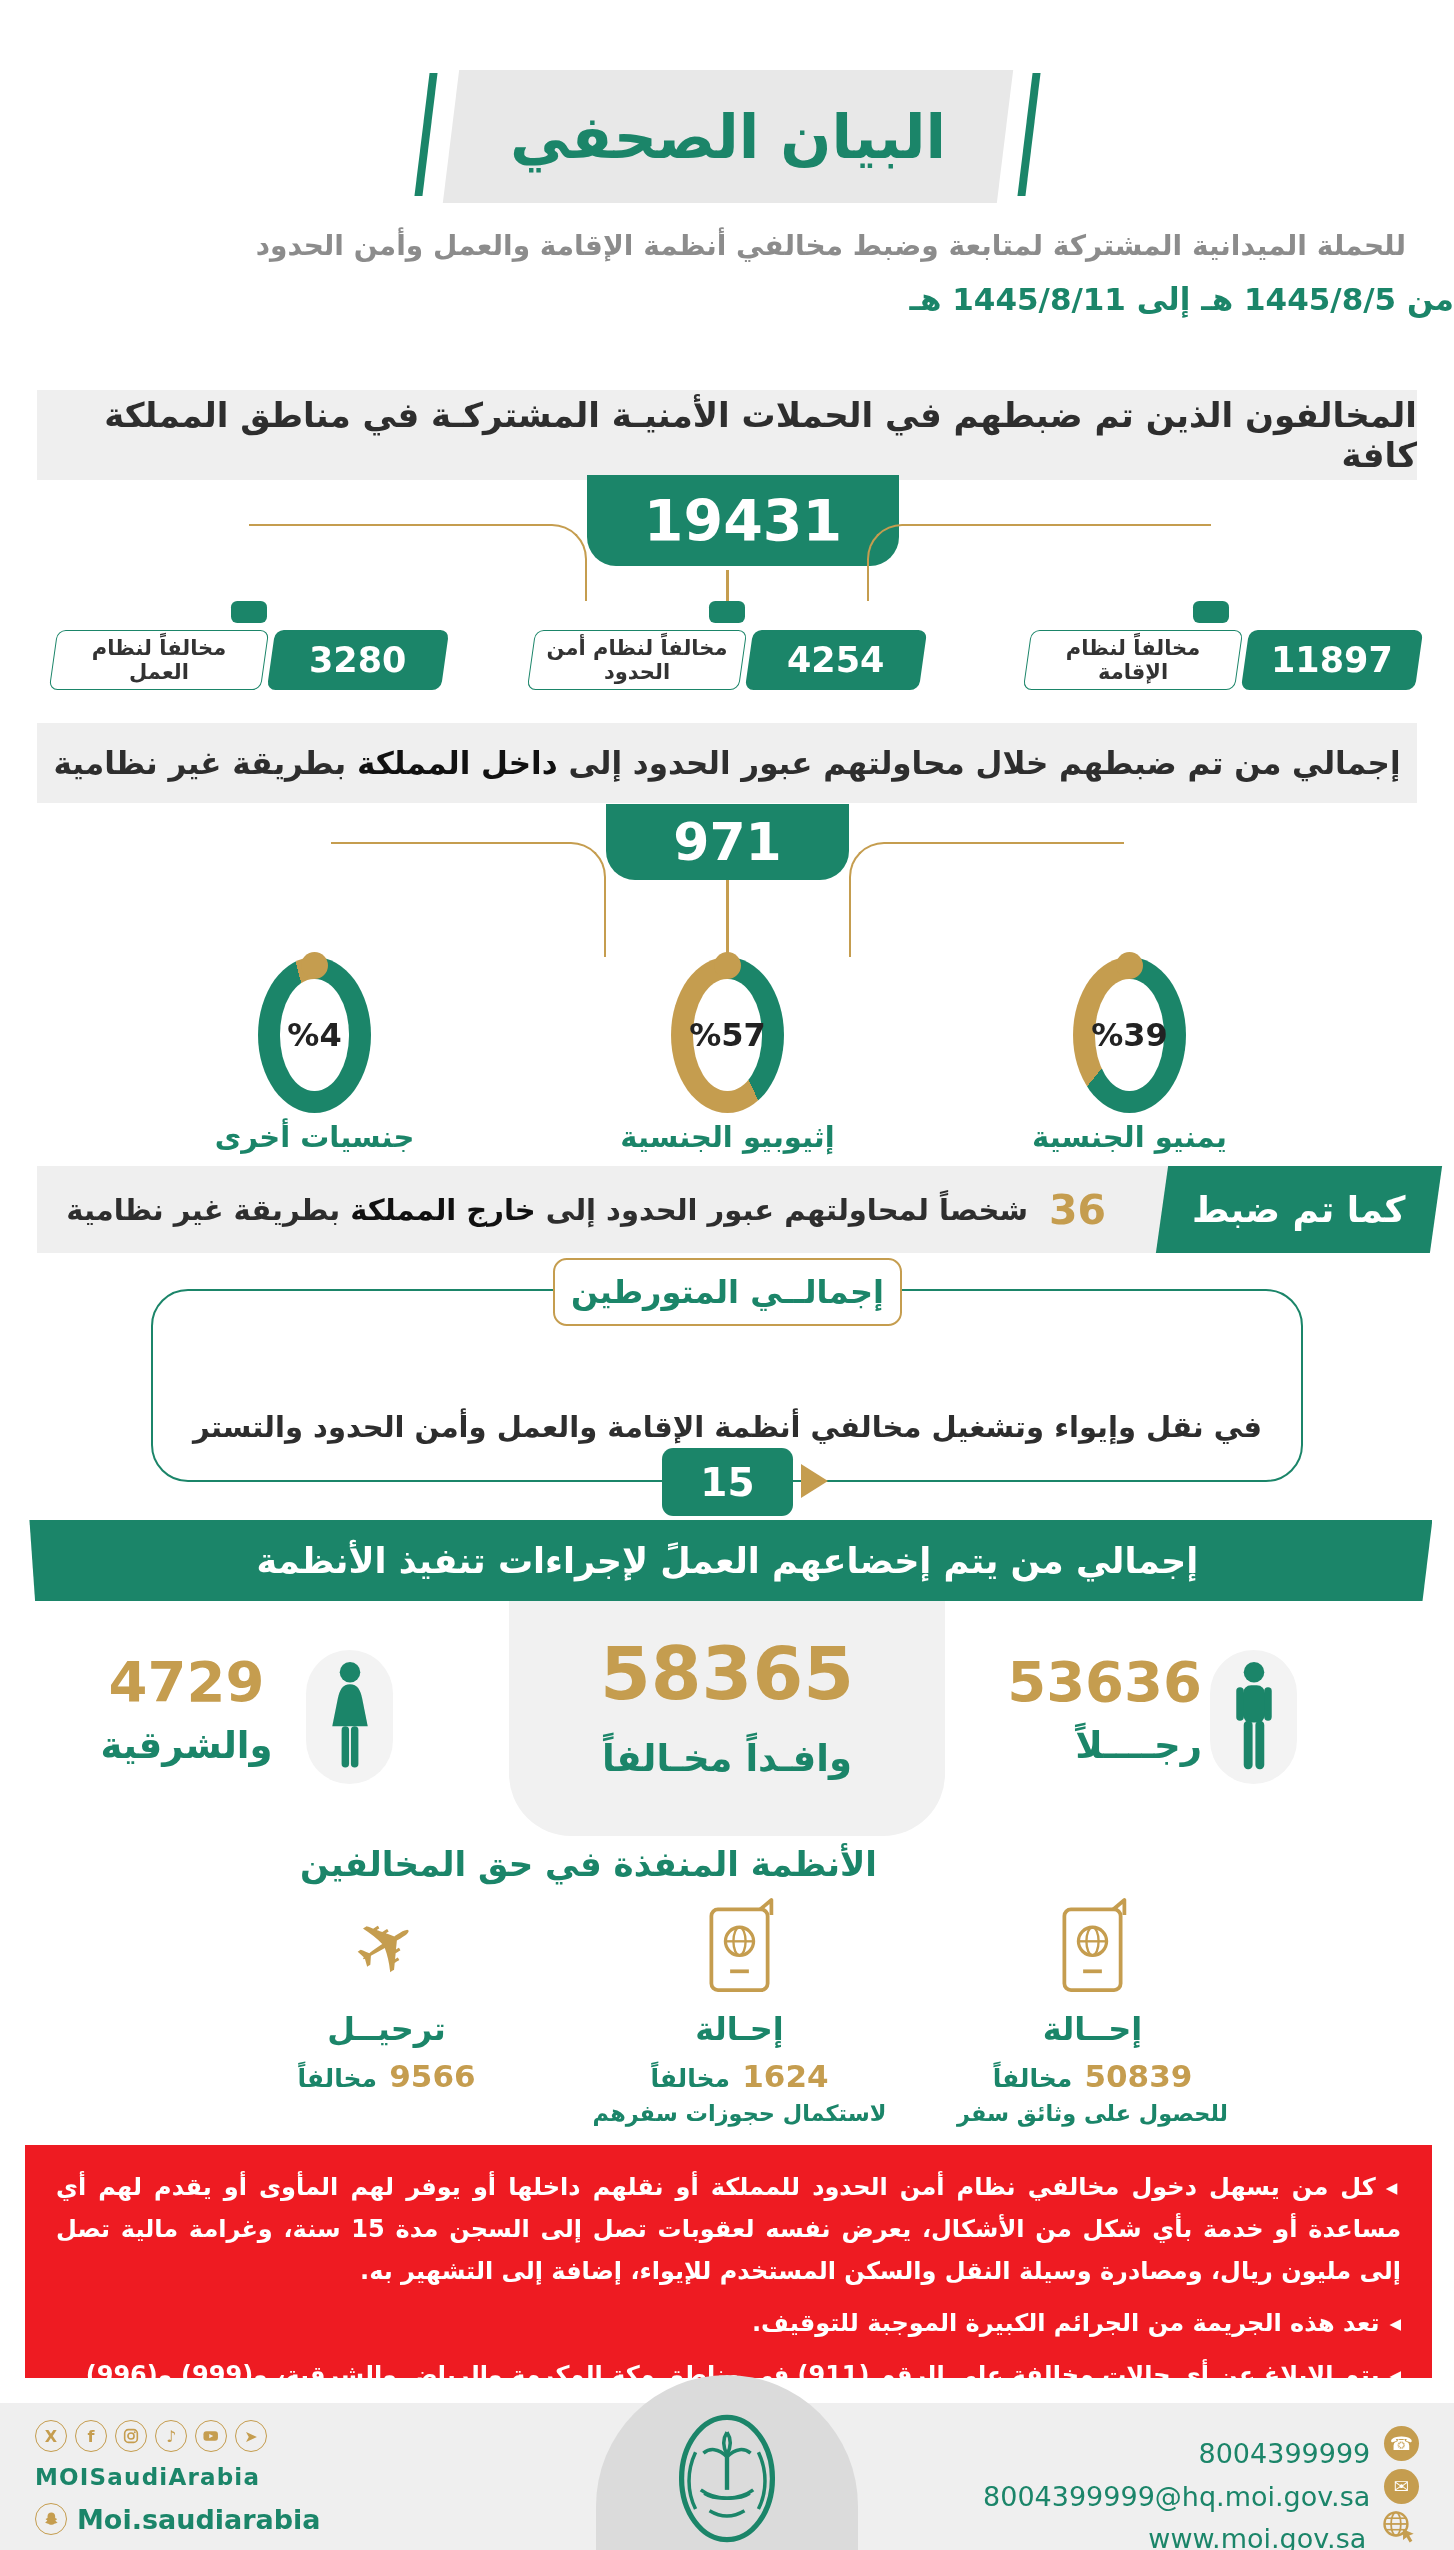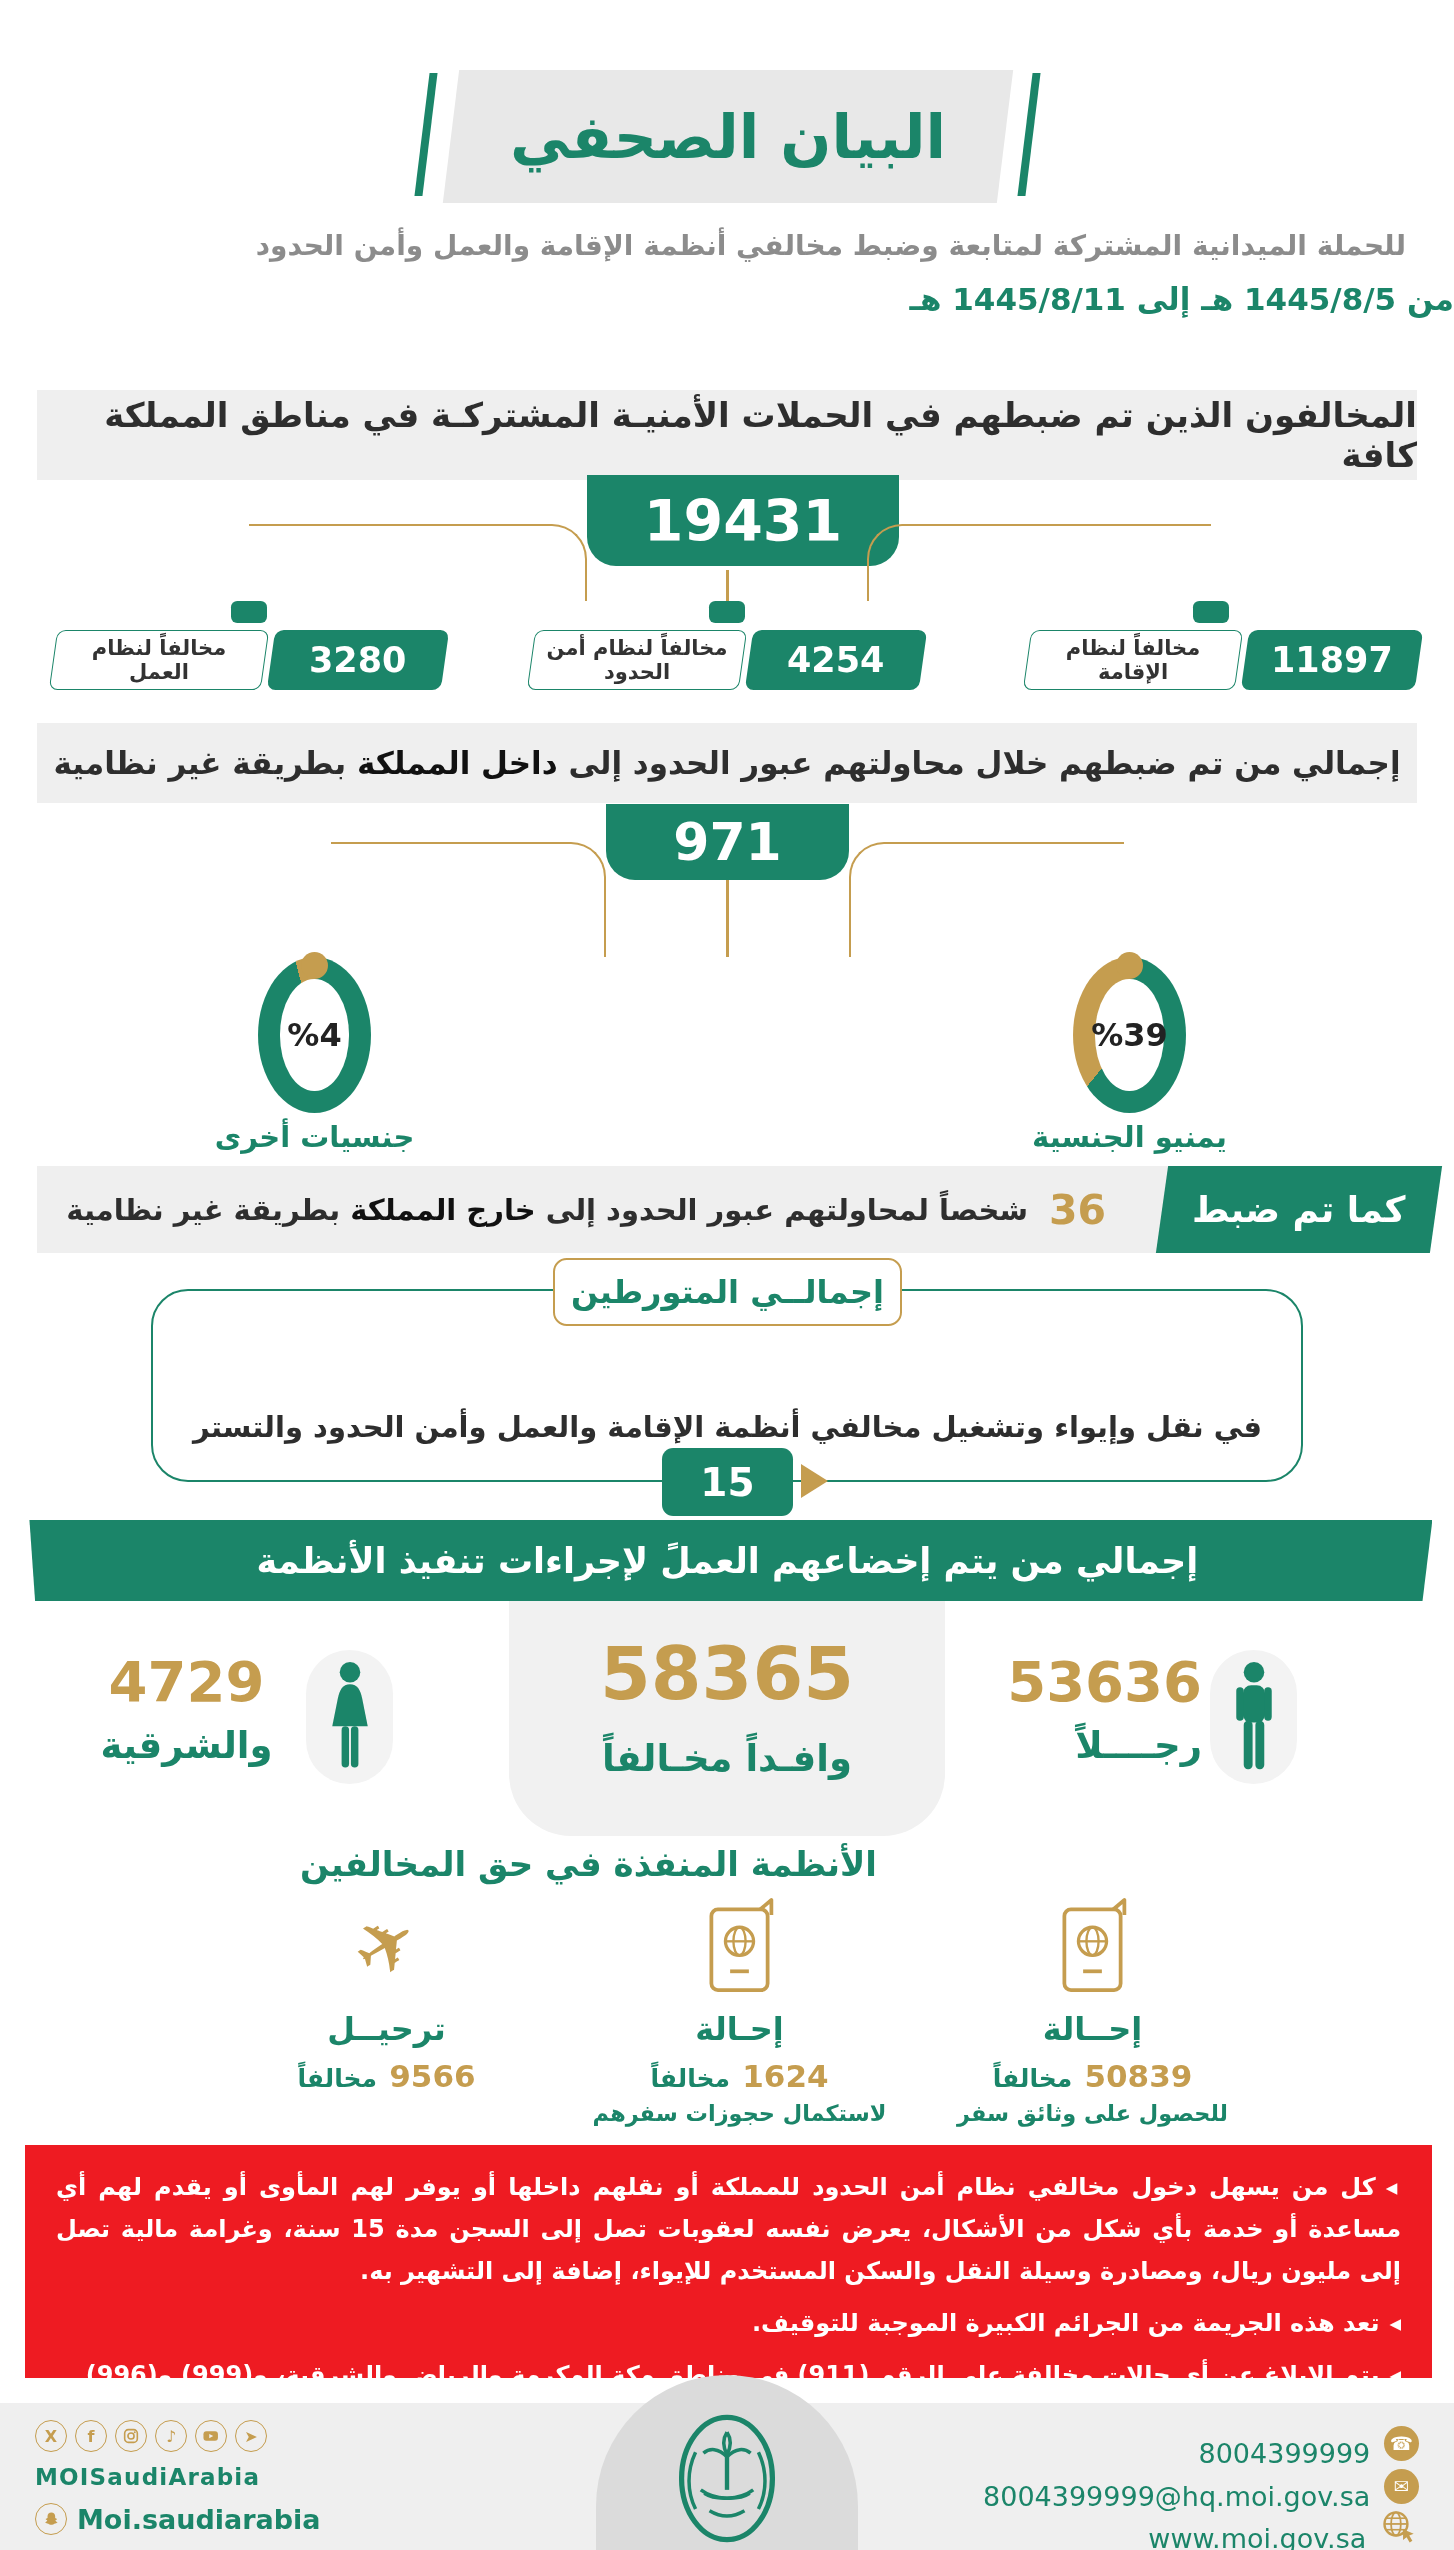--- a/index.html
+++ b/index.html
@@ -198,20 +198,29 @@
 
   <div class="abs donut-col dc0">
     <div class="donut" style="background: conic-gradient(rgb(27, 133, 105) 0deg, rgb(27, 133, 105) 61%, rgb(197, 157, 79) 61%, rgb(197, 157, 79) 100%);">
       <div class="donut-hole">
           <span class="pct ltr">%39</span>
         </div>
       <div class="donut-dot"></div>
     </div>
     <div class="donut-label">يمنيو الجنسية</div>
   </div>
+  <div class="abs donut-col dc1">
+    <div class="donut" style="background: conic-gradient(rgb(27, 133, 105) 0deg, rgb(27, 133, 105) 43%, rgb(197, 157, 79) 43%, rgb(197, 157, 79) 100%);">
+      <div class="donut-hole">
+          <span class="pct ltr">%57</span>
+        </div>
+      <div class="donut-dot"></div>
+    </div>
+    <div class="donut-label">إثيوبيو الجنسية</div>
+  </div>
   <div class="abs donut-col dc2">
     <div class="donut" style="background: conic-gradient(rgb(27, 133, 105) 0deg, rgb(27, 133, 105) 96%, rgb(197, 157, 79) 96%, rgb(197, 157, 79) 100%);">
       <div class="donut-hole">
           <span class="pct ltr">%4</span>
         </div>
       <div class="donut-dot"></div>
     </div>
     <div class="donut-label">جنسيات أخرى</div>
   </div>
 

